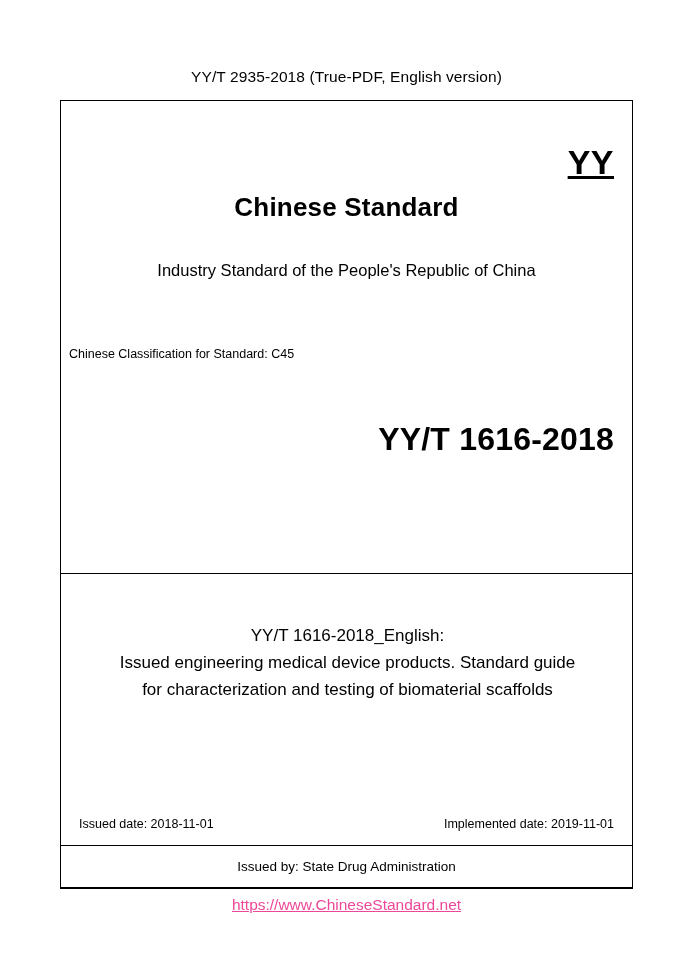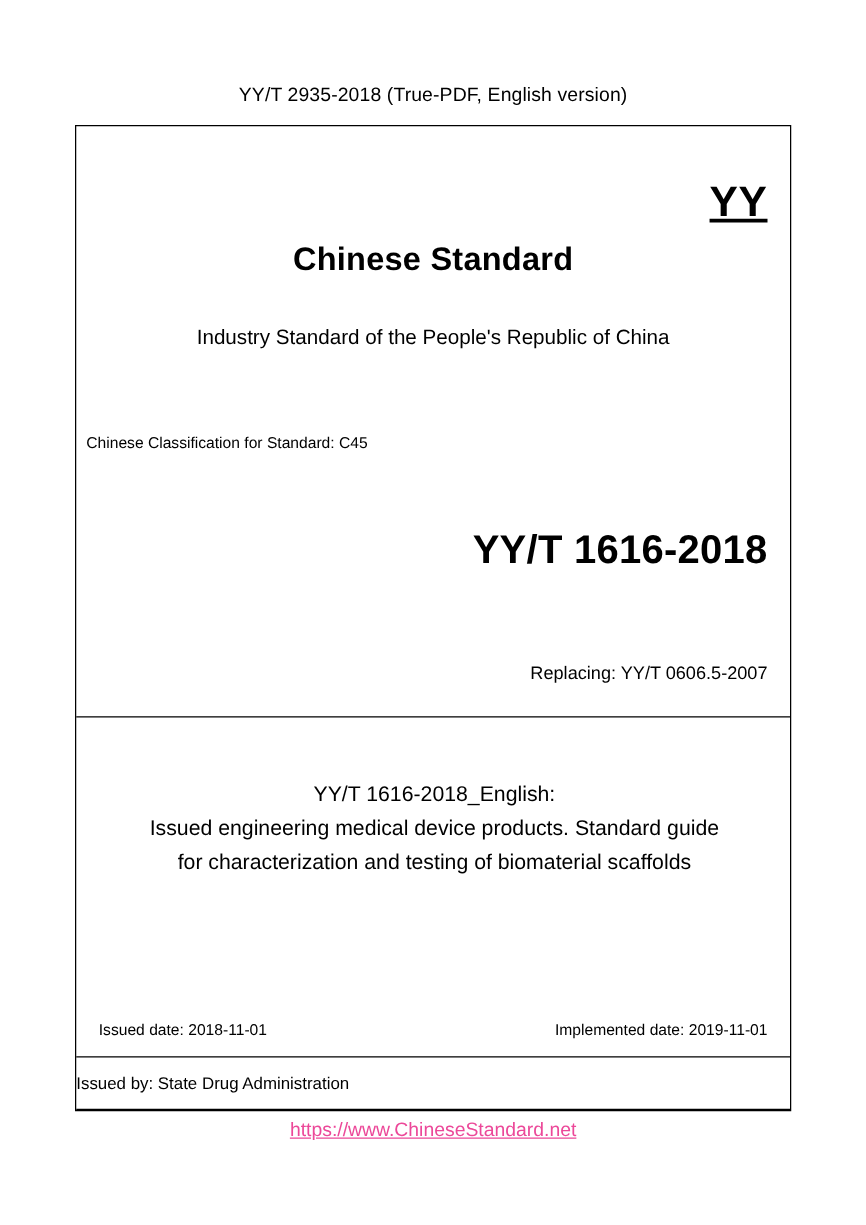--- a/index.html
+++ b/index.html
@@ -124,20 +124,21 @@
     font-size: 12.5px;
   }
   
   .block-issued {
     position: relative;
     height: 42px;
     border-bottom: 1px solid #000000;
     box-sizing: border-box;
     display: flex;
     align-items: center;
+    justify-content: center;
   }
   .issued-by {
     font-size: 13.5px;
   }
   
   .footer-link {
     position: absolute;
     top: 896px;
     left: 0;
     width: 693px;
@@ -157,21 +158,20 @@
   <div class="frame">
 
     <div class="block-upper">
       <div class="std-title">Chinese Standard</div>
       <div class="yy-logo">YY</div>
       <div class="industry-line">
         <div>Industry Standard of the People's Republic of China</div>
       </div>
       <div class="classification">Chinese Classification for Standard: C45</div>
       <div class="std-number">YY/T 1616-2018</div>
-      <div class="replacing">Replacing: YY/T 0606.5-2007</div>
     </div>
 
     <div class="block-middle">
       <div class="eng-title">
         <span class="line1">YY/T 1616-2018_English:</span>
         <span class="line1">Issued engineering medical device products. Standard guide</span>
         <span class="line1">for characterization and testing of biomaterial scaffolds</span>
       </div>
       <div class="dates">
         <span>Issued date: 2018-11-01</span>

